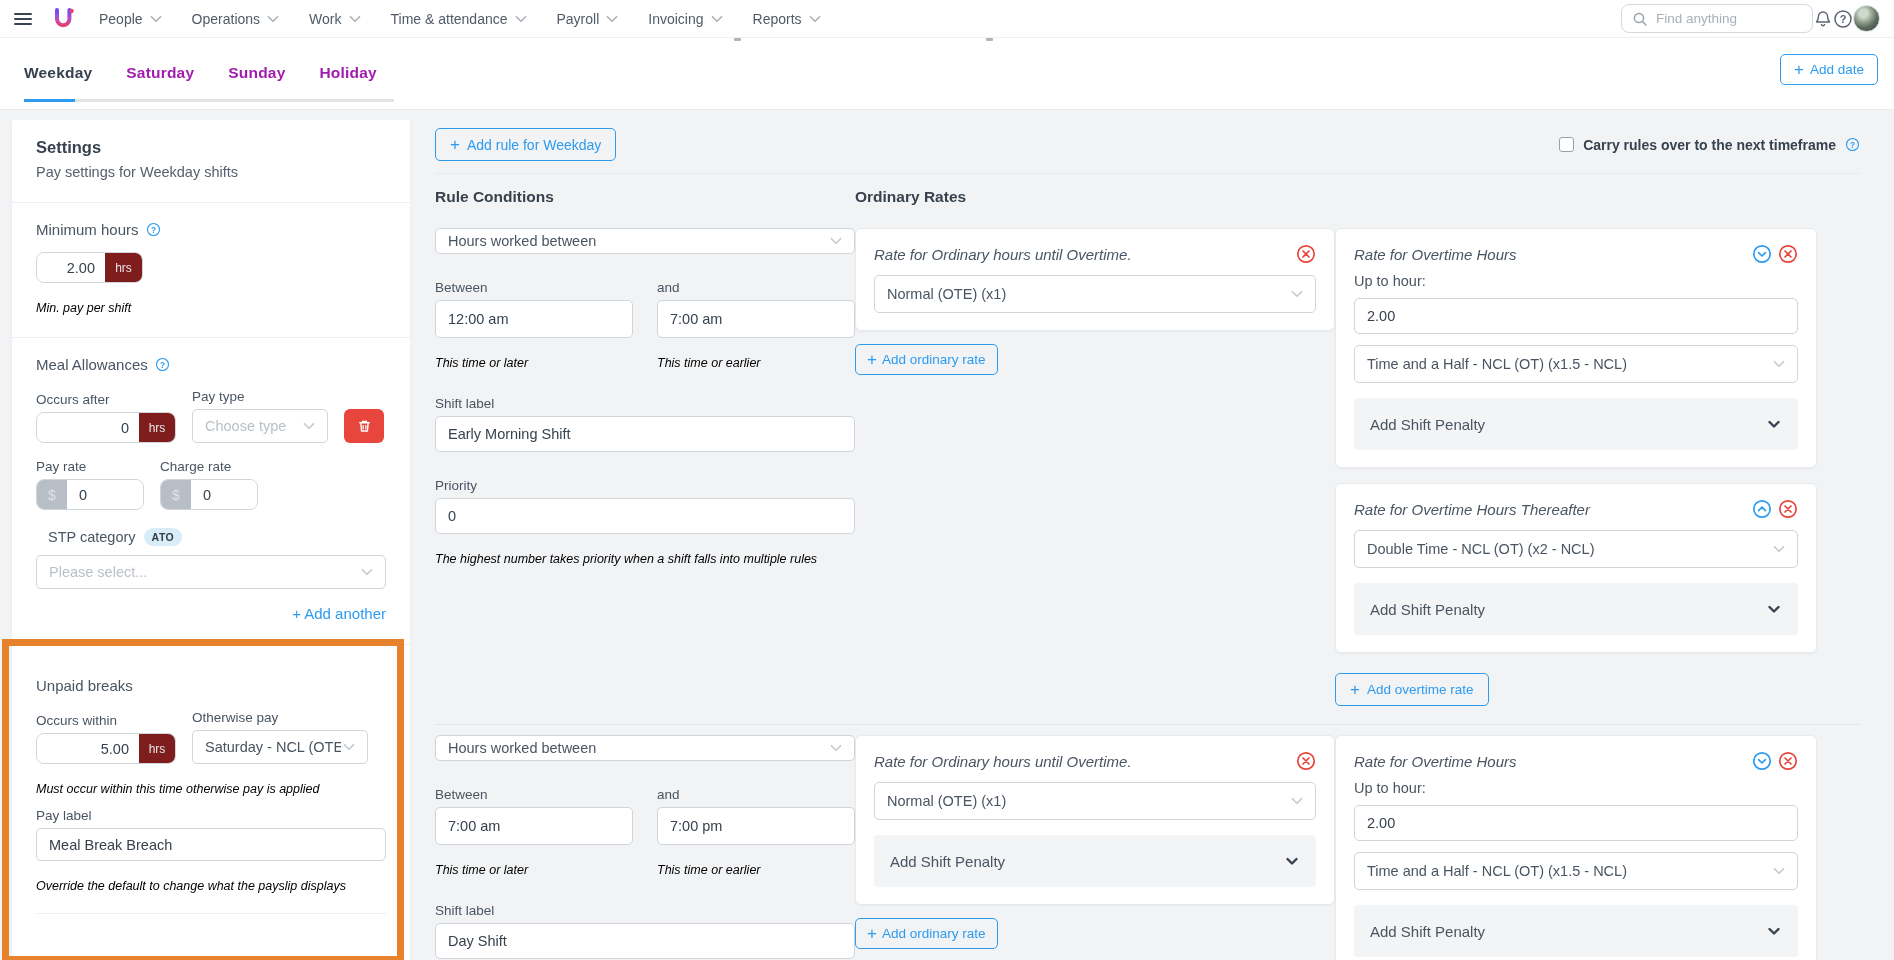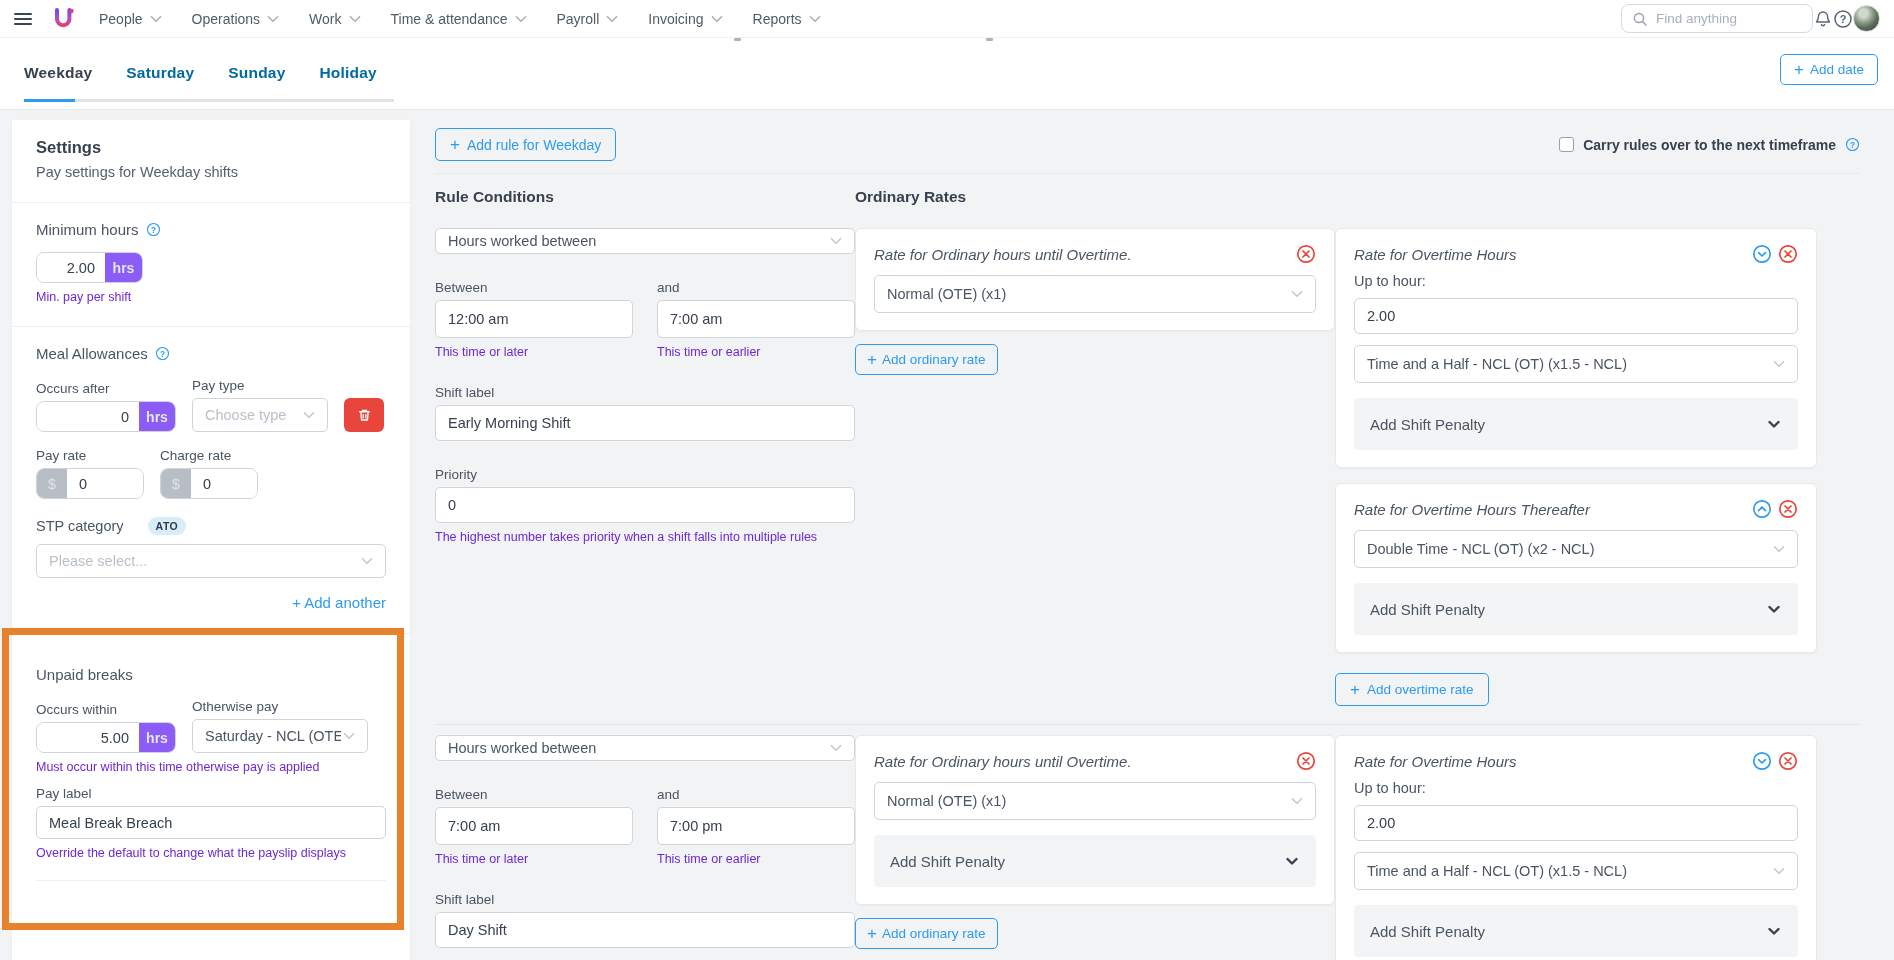--- a/index.html
+++ b/index.html
@@ -18,40 +18,40 @@
   .searchbox { width:192px; height:29px; border:1px solid #d5dae0; border-radius:8px; display:flex; align-items:center; padding:0 10px; gap:8px; color:#9aa3ad; background:#fff; }
   .searchbox input { border:none; outline:none; font-size:13.5px; color:#5a6470; width:140px; background:transparent; font-family:"Liberation Sans",sans-serif; }
   .searchbox input::placeholder { color:#a8b0b9; }
   .iconbtn { color:#5a6474; display:flex; align-items:center; cursor:pointer; }
   .avatar { width:27px; height:27px; border-radius:50%; background:radial-gradient(circle at 38% 30%, #cfd8cd 0 18%, #9aa894 35%, #5d6b5e 60%, #38413a 100%); border:1px solid #d9dde0; cursor:pointer; }
 
   
   .tabrow { background:#fff; height:72px; position:relative; border-bottom:1px solid #e7eaed; }
   .frag { position:absolute; top:0; width:7px; height:3px; background:#98a1ab; opacity:.8; border-radius:1px; }
   .tabstrip { position:absolute; left:24px; top:20px; display:inline-flex; border-bottom:3px solid #e2e5e8; }
-  .tab { font-size:15.5px; font-weight:bold; color:#0369a1; padding:6px 17px 17px 17px; cursor:pointer; position:relative; letter-spacing:.2px; }
+  .tab { font-size:15.5px; font-weight:bold; color:#a21caf; padding:6px 17px 17px 17px; cursor:pointer; position:relative; letter-spacing:.2px; }
   .tab:first-child { padding-left:0; }
   .tab.active { color:#37424e; }
   .tab.active::after { content:""; position:absolute; left:-0px; right:34px; bottom:-3px; height:3px; background:#2d9bf0; }
   .tab.active { margin-right:0; }
   .adddate { position:absolute; right:16px; top:16px; height:31px; border:1px solid #2d9bf0; color:#2d9bf0; background:#fff; border-radius:5px; font-size:13.5px; padding:0 13px; display:flex; align-items:center; gap:6px; cursor:pointer; font-family:"Liberation Sans",sans-serif; }
 
   
   .content { display:flex; align-items:flex-start; }
   .sidebar { width:398px; margin-left:12px; margin-top:10px; background:#fff; box-shadow:0 1px 2px rgba(20,30,40,.06); min-height:878px; position:relative; }
   .sb-sec { padding:18px 24px 22px 24px; border-top:1px solid #eceef1; position:relative; }
   .sb-sec:first-child { border-top:none; }
   .sb-title { font-size:16.5px; font-weight:bold; color:#37424e; }
   .sb-sub { font-size:14.5px; color:#55606c; margin-top:7px; }
   .sec-head { font-size:15px; color:#4a5562; display:flex; align-items:center; gap:7px; }
   .lbl { font-size:13.5px; color:#4a5562; margin-bottom:5px; display:block; }
-  .helper { font-size:12.5px; color:#6d28d9; margin-top:7px; }
+  .helper { font-size:12.5px; color:#000000; margin-top:18px;font-style:italic; }
   .hrs-group { display:flex; height:31px; border-radius:8px; overflow:hidden; border:1px solid #cfd5db; background:#fff; }
   .hrs-group input { border:none; outline:none; width:68px; text-align:right; padding:0 10px; font-size:14.5px; color:#37424e; font-family:"Liberation Sans",sans-serif; }
-  .hrs-suffix { width:37px; background:#8b5cf6; color:#e4e7eb; font-size:14px; display:flex; align-items:center; justify-content:center;font-weight:bold; }
+  .hrs-suffix { width:37px; background:#7f1d1d; color:#e4e7eb; font-size:12px; display:flex; align-items:center; justify-content:center; }
   .money-group { display:flex; height:31px; border-radius:8px; overflow:hidden; border:1px solid #cfd5db; background:#fff; }
   .money-prefix { width:30px; background:#b8bec6; color:#dfe3e8; font-size:14px; display:flex; align-items:center; justify-content:center; }
   .money-group input { border:none; outline:none; padding:0 12px; font-size:14.5px; color:#37424e; width:76px; font-family:"Liberation Sans",sans-serif; }
   .selectbox { height:34px; border:1px solid #cfd5db; border-radius:5px; background:#fff; display:flex; align-items:center; justify-content:space-between; padding:0 10px 0 12px; font-size:14.5px; color:#4a5562; cursor:pointer; }
   .selectbox.placeholder { color:#b8c0c8; }
   .selectbox .chev { color:#c2c9d0; flex:none; }
   .textinput { height:36px; width:100%; border:1px solid #cfd5db; border-radius:5px; background:#fff; padding:0 12px; font-size:14.5px; color:#37424e; outline:none; font-family:"Liberation Sans",sans-serif; }
   .row2 { display:flex; gap:16px; align-items:flex-end; }
   .del-btn { width:40px; height:34px; background:#e8463c; border:none; border-radius:6px; color:#fff; display:flex; align-items:center; justify-content:center; cursor:pointer; }
   .badge { background:#d9edf8; color:#2f3c47; font-size:10.5px; font-weight:bold; padding:3px 8px; border-radius:9px; letter-spacing:.5px; }
@@ -313,21 +313,21 @@
           </div>
         </div>
         <div>
           <span class="lbl">Charge rate</span>
           <div class="money-group">
             <span class="money-prefix">$</span>
             <input style="width: 66px;" value="0">
           </div>
         </div>
       </div>
-      <div style="margin-top:18px; display:flex; align-items:center; gap:24px;">
+      <div style="margin-top:18px; display:flex; align-items:center; gap:8px;margin-left:12px;">
         <span style="font-size:14.5px; color:#4a5562;">STP category</span>
         <span class="badge">ATO</span>
       </div>
       <div class="selectbox placeholder" style="margin-top:9px;">
         <span>Please select...</span>
         <svg class="ic chev" width="13" height="13">
             <use href="#i-chev"></use>
           </svg>
       </div>
       <div class="addlink">+ Add another</div>

